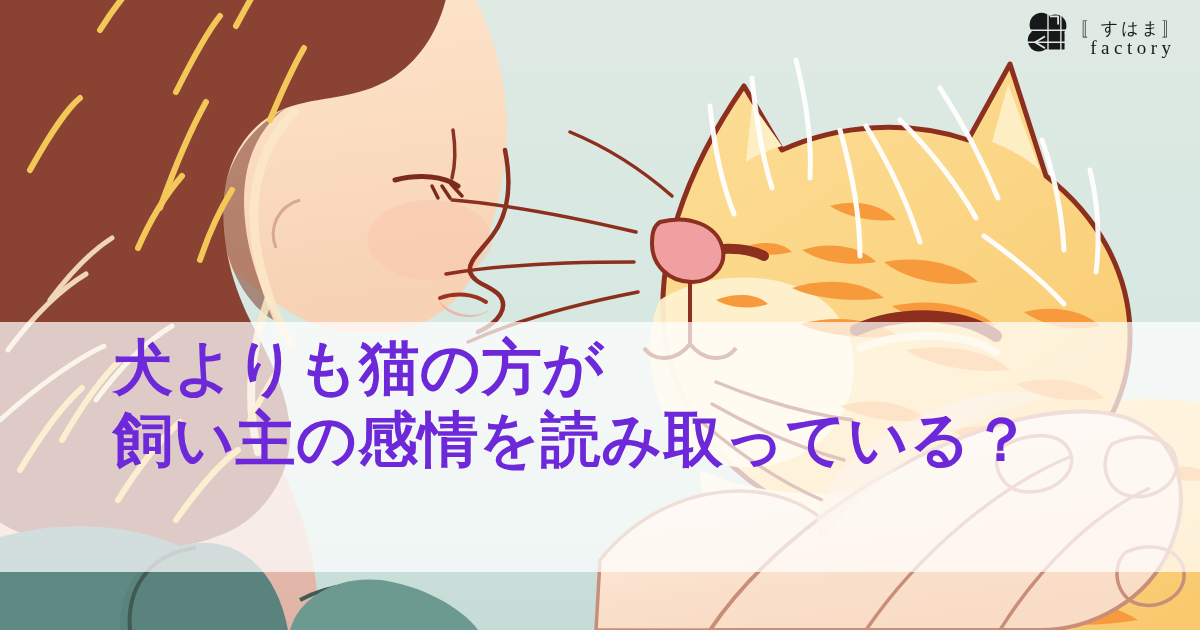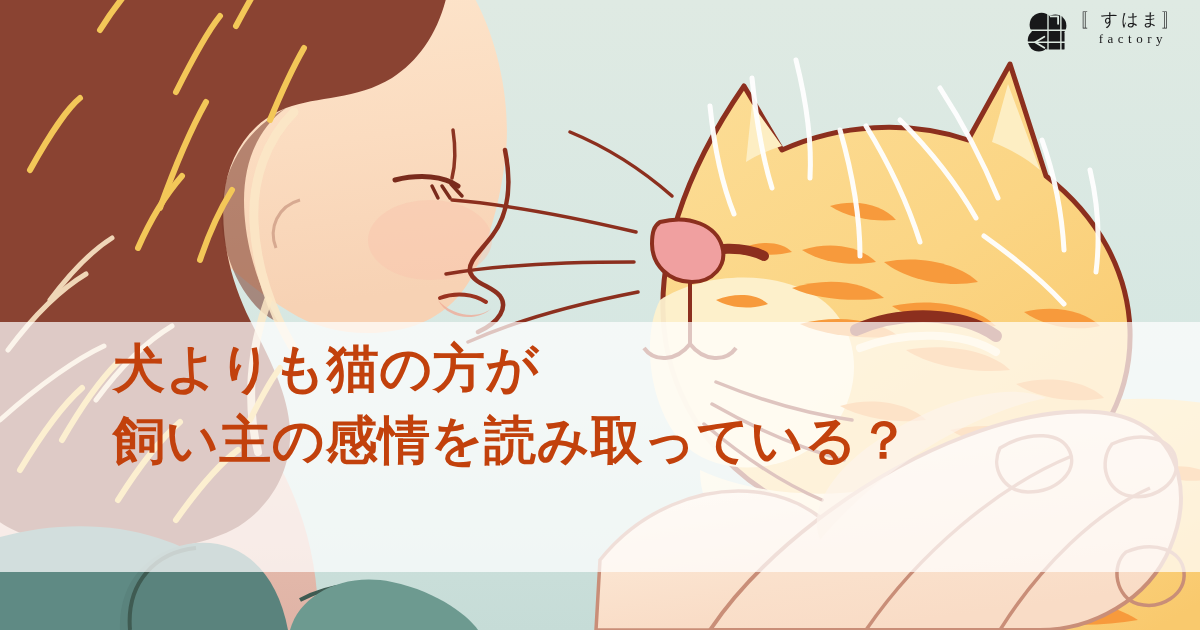--- a/index.html
+++ b/index.html
@@ -19,48 +19,48 @@
     left:0;top:322px;width:1200px;height:250px;
     background:rgba(255,255,255,0.72);
     pointer-events:none;
   }
 
   
   #headline{
     position:absolute;
     left:113px;top:332px;
     width:1000px;
-    color:#c2410c;
+    color:#6d28d9;
     font-weight:700;
-    font-size:52px;
+    font-size:60px;
     line-height:72px;
     letter-spacing:0.5px;
     white-space:nowrap;
   }
   #headline div{height:72px;}
 
   
   #logo{
     position:absolute;
     right:18px;top:10px;
-    display:flex;align-items:flex-start;gap:10px;
+    display:flex;align-items:flex-end;gap:10px;
   }
   #logo .mark{width:46px;height:46px;display:block;}
   #logo .words{
     display:flex;flex-direction:column;
     align-items:center;justify-content:center;
     color:#18181a;
     font-family:"Liberation Serif","DejaVu Serif",serif;
   }
   #logo .brand{
     font-size:17px;letter-spacing:3px;line-height:20px;
     white-space:nowrap;
   }
   #logo .sub{
-    font-size:13px;letter-spacing:4.5px;line-height:17px;
+    font-size:19px;letter-spacing:4.5px;line-height:17px;
     white-space:nowrap;padding-left:3px;
   }
 </style>
 </head>
 <body>
 
 <div id="stage">
 
   <svg class="layer" viewBox="0 0 1200 630" preserveAspectRatio="none">
     <defs>

